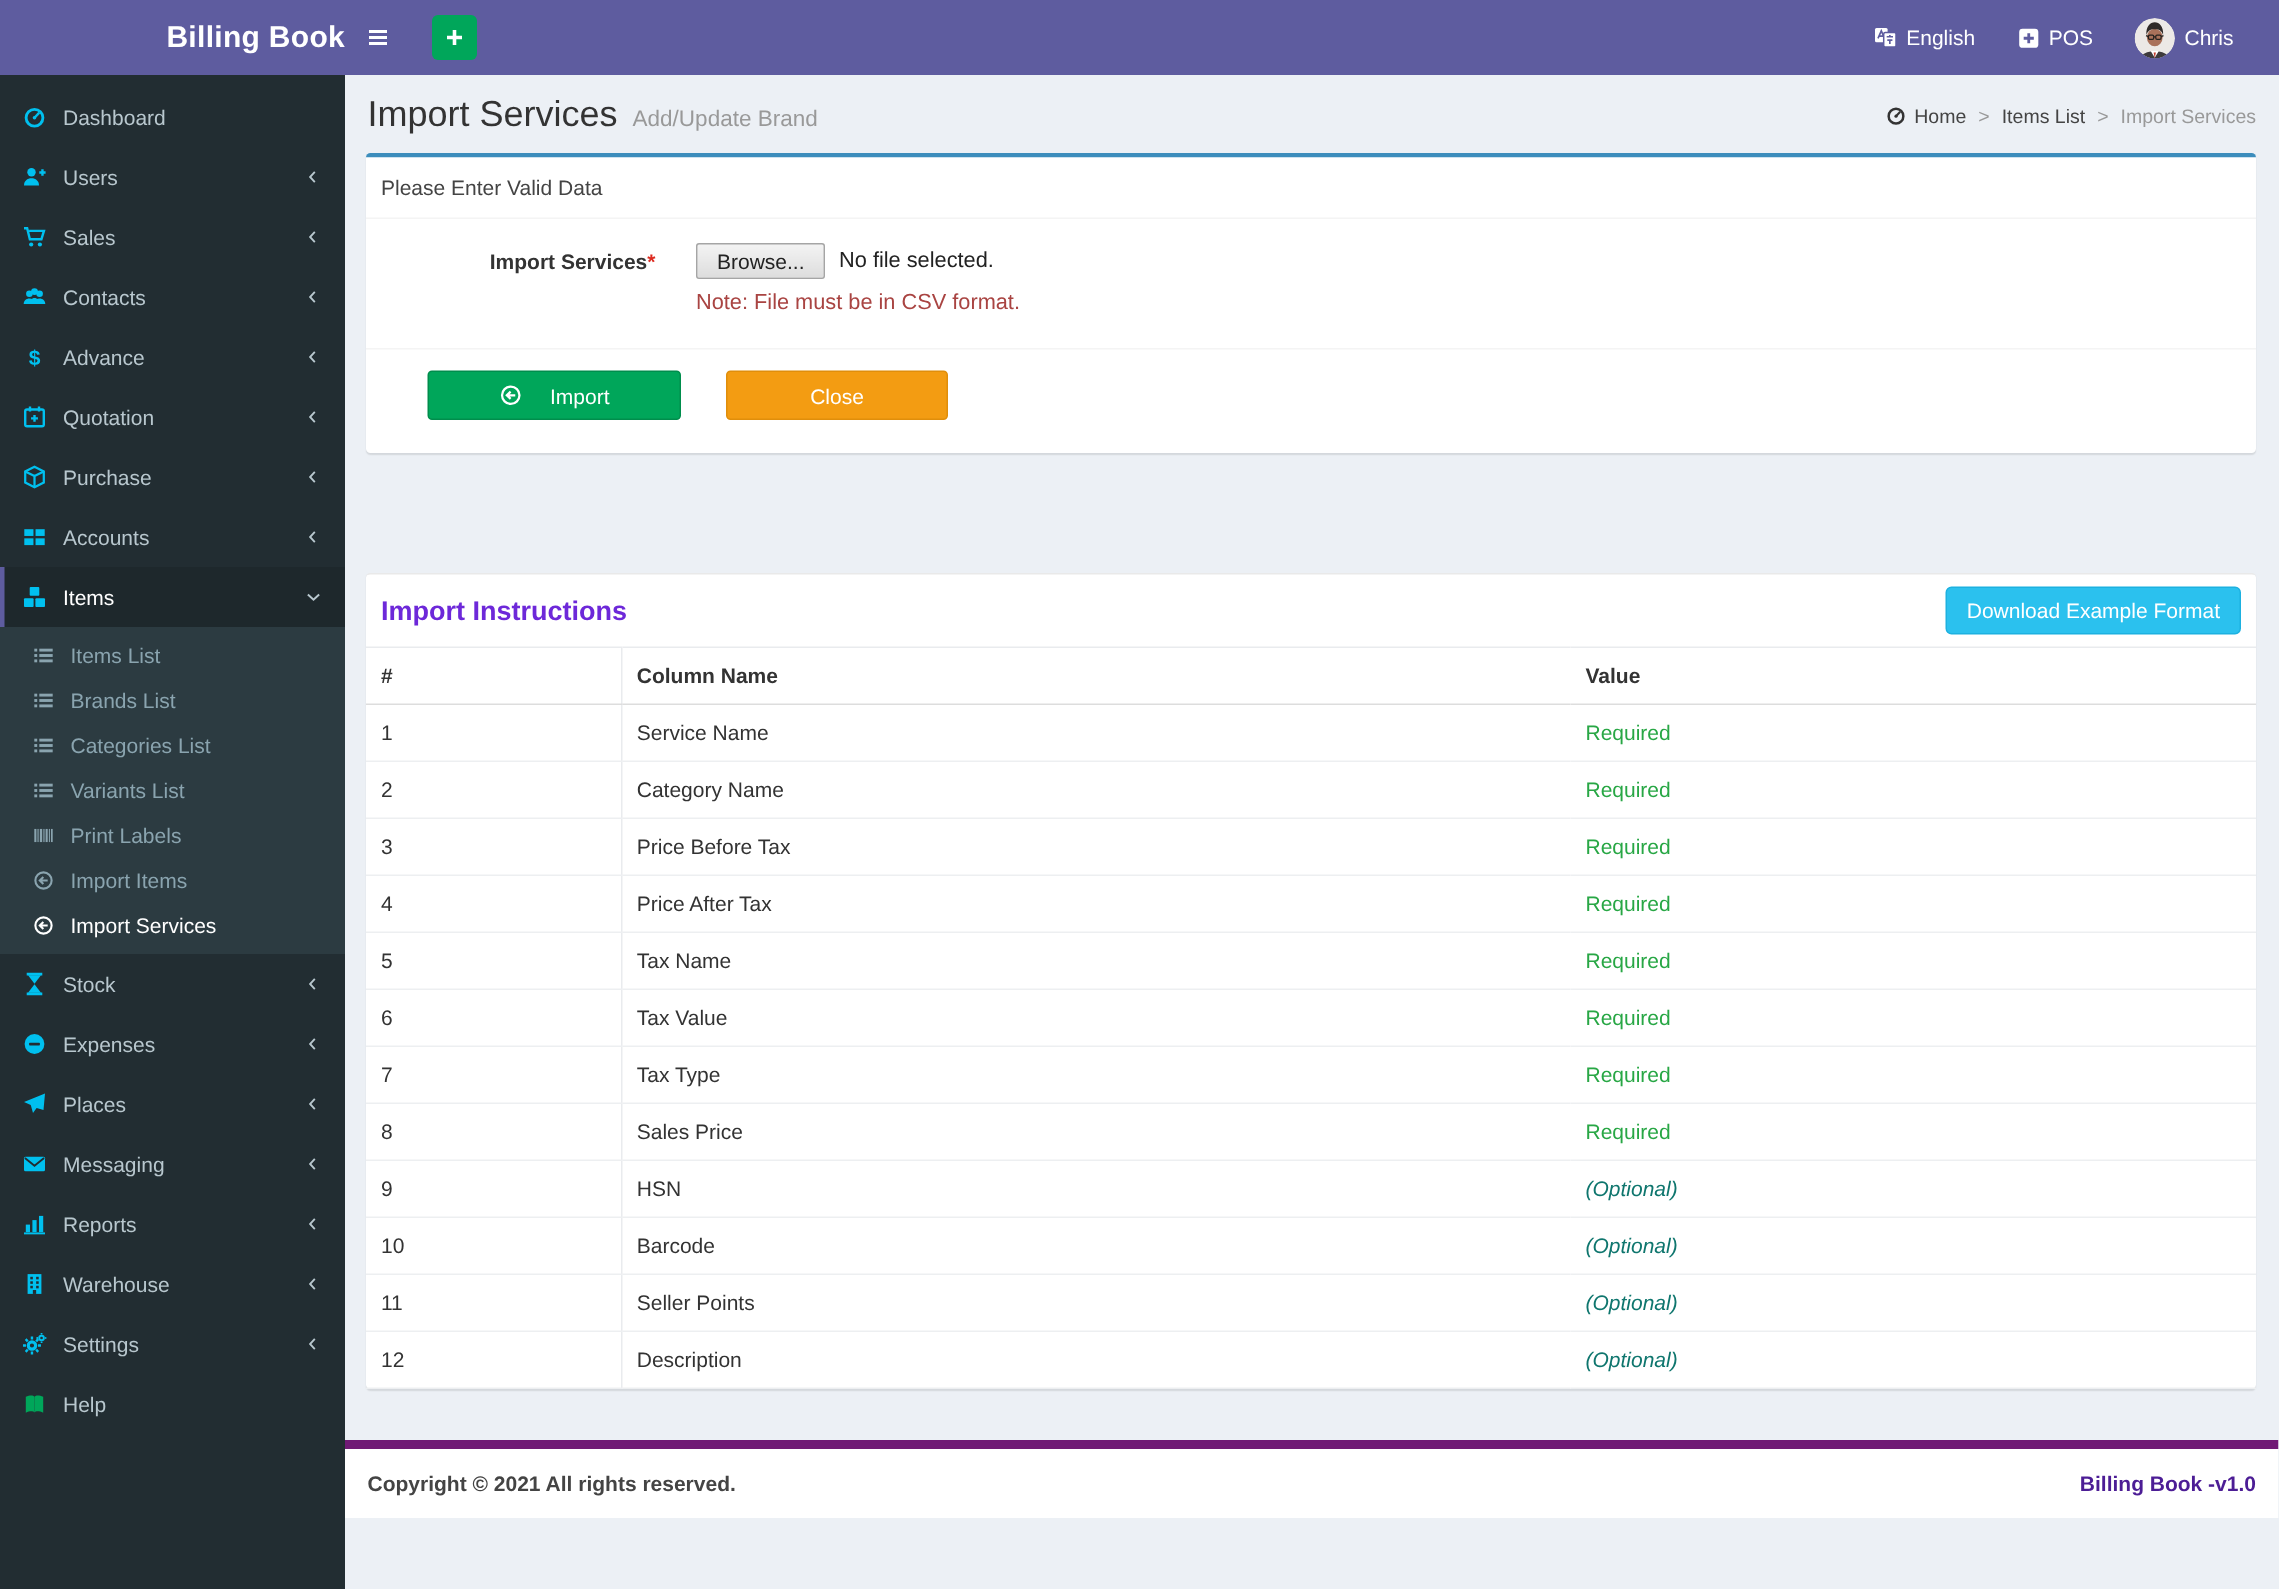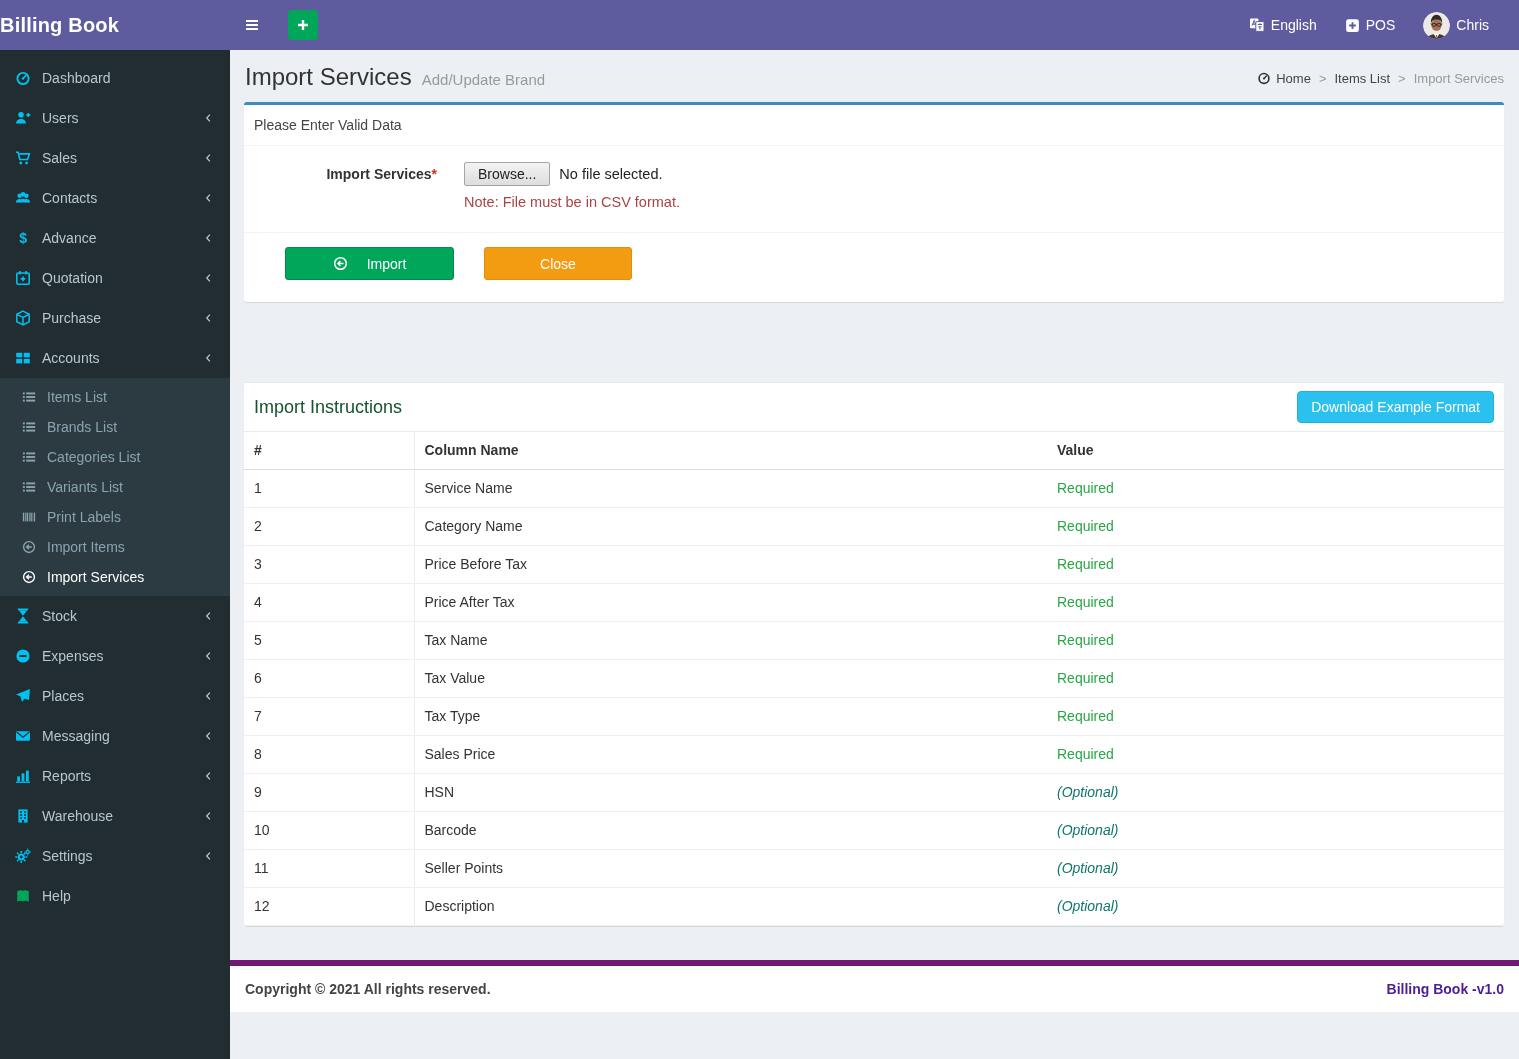--- a/index.html
+++ b/index.html
@@ -2,21 +2,21 @@
 <html><head>
 <meta charset="utf-8">
 <style>
   * { box-sizing: border-box; margin: 0; padding: 0; }
   html,body { width:1519px; height:1059px; overflow:hidden; }
   body { font-family:"Liberation Sans", sans-serif; background:#ecf0f5; color:#333; }
   svg { display:block; }
 
   
   .topbar { position:fixed; top:0; left:0; right:0; height:50px; background:#5e5c9f; display:flex; z-index:20; }
-  .logo { width:230px; height:36px; line-height:50px; text-align:left; color:#fff; font-size:20px; font-weight:bold; letter-spacing:.2px; }
+  .logo { width:230px; height:36px; line-height:50px; text-align:right; color:#fff; font-size:20px; font-weight:bold; letter-spacing:.2px; }
   .topnav { flex:1; display:flex; align-items:center; }
   .hamburger { width:44px; height:50px; display:flex; align-items:center; justify-content:center; cursor:pointer; }
   .plus-btn { width:30px; height:30px; margin-left:14px; background:#00a65a; border:none; border-radius:4px; display:flex; align-items:center; justify-content:center; cursor:pointer; }
   .topnav-right { margin-left:auto; display:flex; align-items:center; color:#fff; font-size:14px; padding-right:16px; }
   .topnav-item { display:flex; align-items:center; gap:6px; padding:0 14px; height:50px; cursor:pointer; }
   .avatar { width:27px; height:27px; border-radius:50%; overflow:hidden; }
 
   
   .sidebar { position:fixed; top:50px; left:0; bottom:0; width:230px; background:#222d32; padding-top:8px; z-index:15; }
   .menu-item { display:flex; align-items:center; padding:12px 15px 12px 12px; border-left:3px solid transparent; color:#b8c7ce; font-size:14px; cursor:pointer; }
@@ -52,21 +52,21 @@
   .file-line { display:flex; align-items:center; gap:9px; font-size:14.5px; color:#222; }
   .browse-btn { background:linear-gradient(#f3f3f3,#dddddd); border:1px solid #a5a5a5; border-radius:2px; padding:3px 13px; font-size:14px; color:#222; cursor:pointer; font-family:inherit; }
   .note { color:#a94442; font-size:14.5px; margin-top:8px; }
   .box-footer { border-top:1px solid #f4f4f4; padding:14px 10px 22px 41px; display:flex; gap:30px; }
   .btn { border-radius:3px; font-size:14px; color:#fff; cursor:pointer; font-family:inherit; }
   .btn-import { width:169px; height:33px; background:#00a65a; border:1px solid #008d4c; display:flex; align-items:center; justify-content:center; gap:19px; }
   .btn-close { width:148px; height:33px; background:#f39c12; border:1px solid #e08e0b; }
 
   .box-instructions { border-top:1px solid #e9e9e9; }
   .box2-header { padding:8px 10px; min-height:47px; display:flex; align-items:center; }
-  .box2-title { font-size:18px; color:#14532d; }
+  .box2-title { font-size:18px; color:#6d28d9;font-weight:bold; }
   .btn-download { margin-left:auto; background:#2bc1ee; border:1px solid #1db1e0; padding:7px 13px; border-radius:4px; }
 
   table.instr { width:100%; border-collapse:collapse; font-size:14px; color:#333; border-top:1px solid #e9ebee; }
   .instr th, .instr td { text-align:left; padding:10px; line-height:17px; }
   .instr th { font-weight:bold; border-bottom:1px solid #dddddd; }
   .instr td { border-bottom:1px solid #edeff1; }
   .instr th:first-child, .instr td:first-child { width:170px; border-right:1px solid #e9ebee; }
   .instr th:nth-child(2), .instr td:nth-child(2) { width:633px; }
   .instr td.required { color:#28a745; }
   .instr td.optional { font-style:italic; color:#0f766e; }
@@ -263,20 +263,35 @@
         </svg>
     </span>
     <span>Accounts</span>
     <span class="chev">
         <svg width="11" height="12" viewBox="0 0 16 16">
           <path d="M10 3 5.4 8 10 13" fill="none" stroke="currentColor" stroke-width="1.8"></path>
         </svg>
       </span>
   </div>
 
+  <div class="menu-item active">
+    <span class="mi-wrap">
+      <svg width="16" height="16" viewBox="0 0 16 16" fill="currentColor">
+          <rect x="4.8" y="1.4" width="6.4" height="5.7" rx=".6"></rect>
+          <rect x="1" y="8.9" width="6.4" height="5.7" rx=".6"></rect>
+          <rect x="8.6" y="8.9" width="6.4" height="5.7" rx=".6"></rect>
+        </svg>
+    </span>
+    <span>Items</span>
+    <span class="chev">
+        <svg width="12" height="12" viewBox="0 0 16 16">
+          <path d="M3 5.8 8 10.4 13 5.8" fill="none" stroke="currentColor" stroke-width="1.8"></path>
+        </svg>
+      </span>
+  </div>
 
   <div class="submenu">
     <div class="submenu-item">
       <span class="mi-wrap">
           <svg width="14" height="14" viewBox="0 0 16 16" fill="currentColor">
             <rect x="1" y="2.8" width="2.2" height="2.2"></rect>
             <rect x="4.8" y="2.8" width="10.2" height="2.2"></rect>
             <rect x="1" y="6.9" width="2.2" height="2.2"></rect>
             <rect x="4.8" y="6.9" width="10.2" height="2.2"></rect>
             <rect x="1" y="11" width="2.2" height="2.2"></rect>

